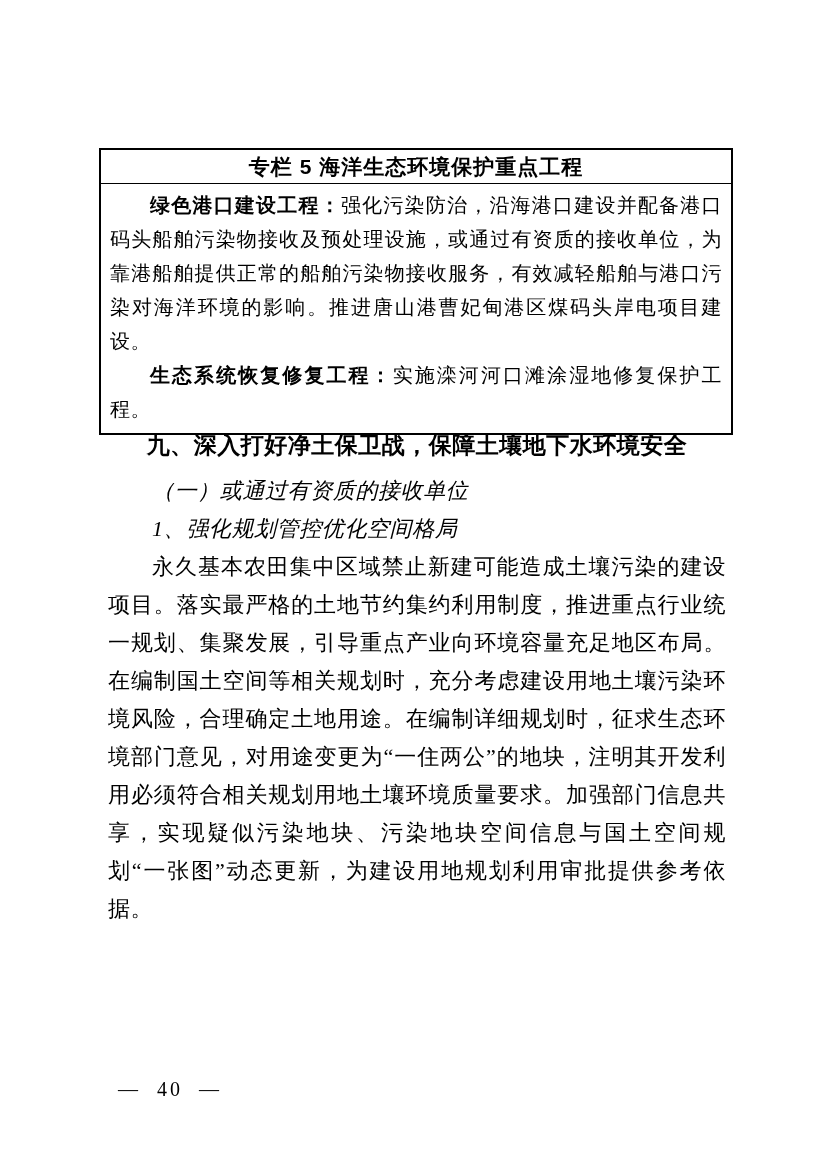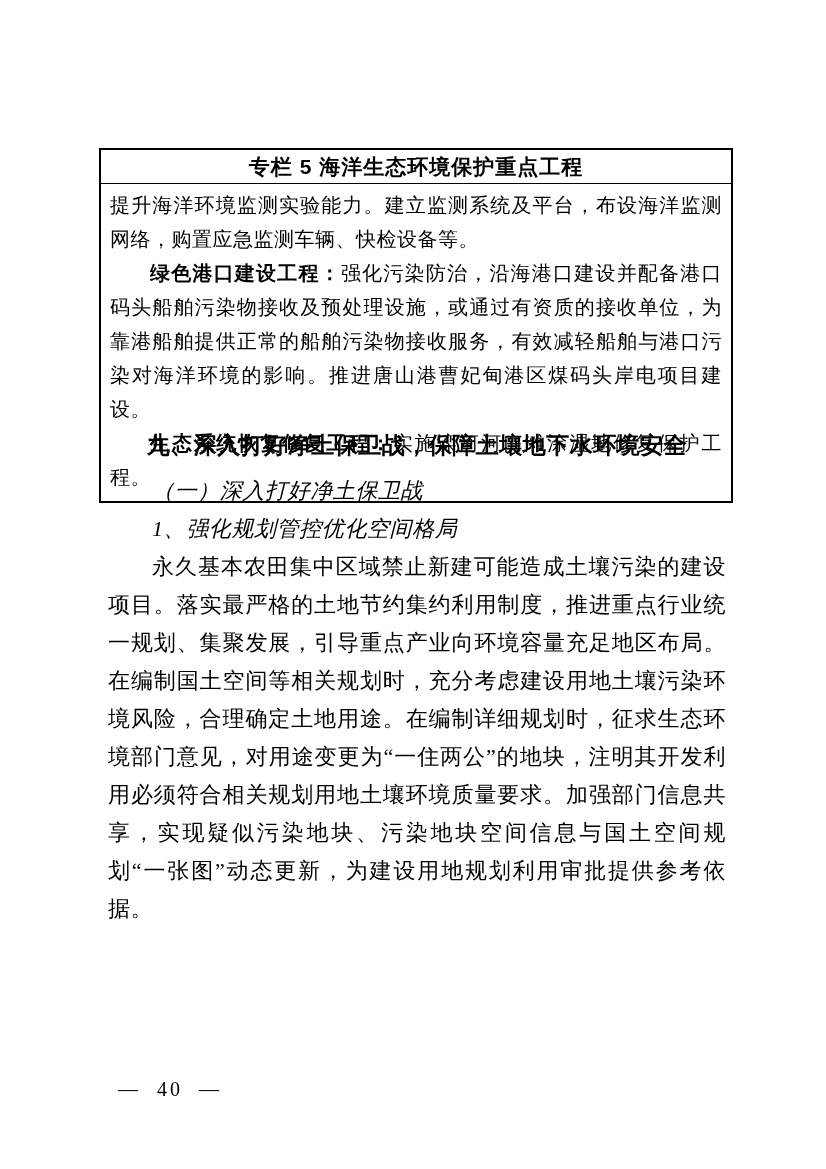--- a/index.html
+++ b/index.html
@@ -82,28 +82,27 @@
   }
 </style>
 </head>
 <body>
 
 <div class="page">
 
   <div class="feature-box">
     <div class="box-title">专栏 5 海洋生态环境保护重点工程</div>
     <div class="box-body">
-      <p class="box-p"><span>提升海洋环境监测实验能力。建立监测系统及平台，布设海洋监测网络，购置应急监测车辆、快检设备等。</span></p>
       <p class="box-p indent"><span class="box-lead">绿色港口建设工程：</span><span>强化污染防治，沿海港口建设并配备港口码头船舶污染物接收及预处理设施，或通过有资质的接收单位，为靠港船舶提供正常的船舶污染物接收服务，有效减轻船舶与港口污染对海洋环境的影响。推进唐山港曹妃甸港区煤码头岸电项目建设。</span></p>
       <p class="box-p indent"><span class="box-lead">生态系统恢复修复工程：</span><span>实施滦河河口滩涂湿地修复保护工程。</span></p>
     </div>
   </div>
 
   <div class="content">
     <h2 class="section-heading">九、深入打好净土保卫战，保障土壤地下水环境安全</h2>
-    <p class="body-p indent kaiti">（一）深入打好净土保卫战</p>
+    <p class="body-p indent kaiti">（一）或通过有资质的接收单位</p>
     <p class="body-p indent kaiti">1、强化规划管控优化空间格局</p>
     <p class="body-p indent">永久基本农田集中区域禁止新建可能造成土壤污染的建设项目。落实最严格的土地节约集约利用制度，推进重点行业统一规划、集聚发展，引导重点产业向环境容量充足地区布局。在编制国土空间等相关规划时，充分考虑建设用地土壤污染环境风险，合理确定土地用途。在编制详细规划时，征求生态环境部门意见，对用途变更为“一住两公”的地块，注明其开发利用必须符合相关规划用地土壤环境质量要求。加强部门信息共享，实现疑似污染地块、污染地块空间信息与国土空间规划“一张图”动态更新，为建设用地规划利用审批提供参考依据。</p>
   </div>
 
   <div class="page-footer">— 40 —</div>
 
 </div>
 
 </body></html>

